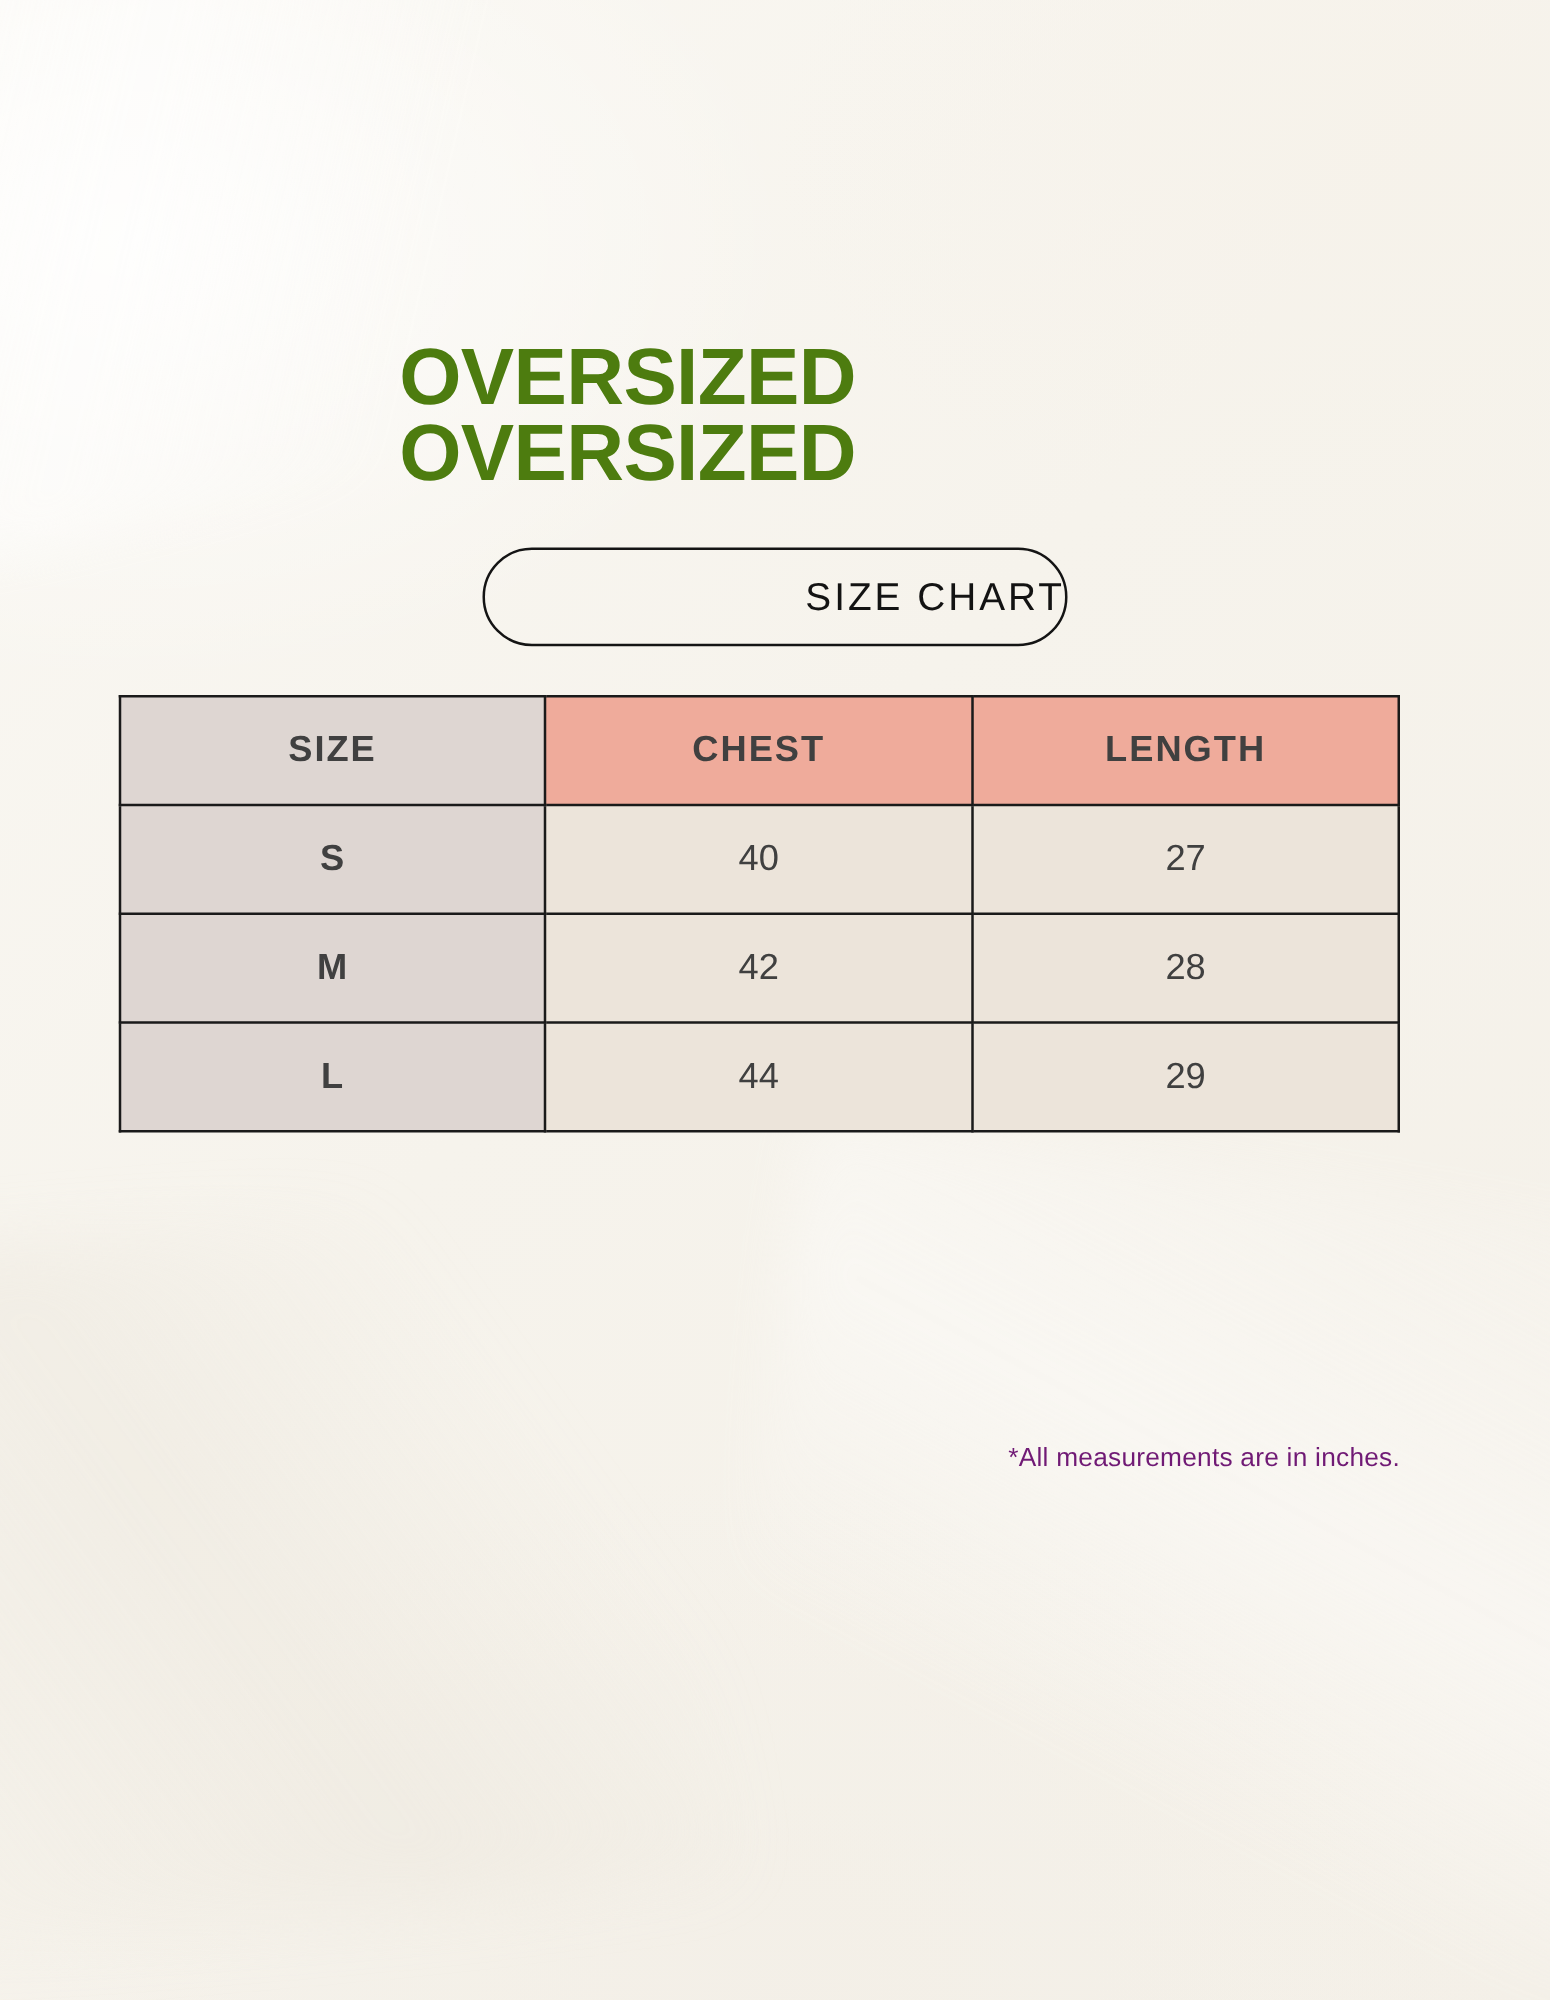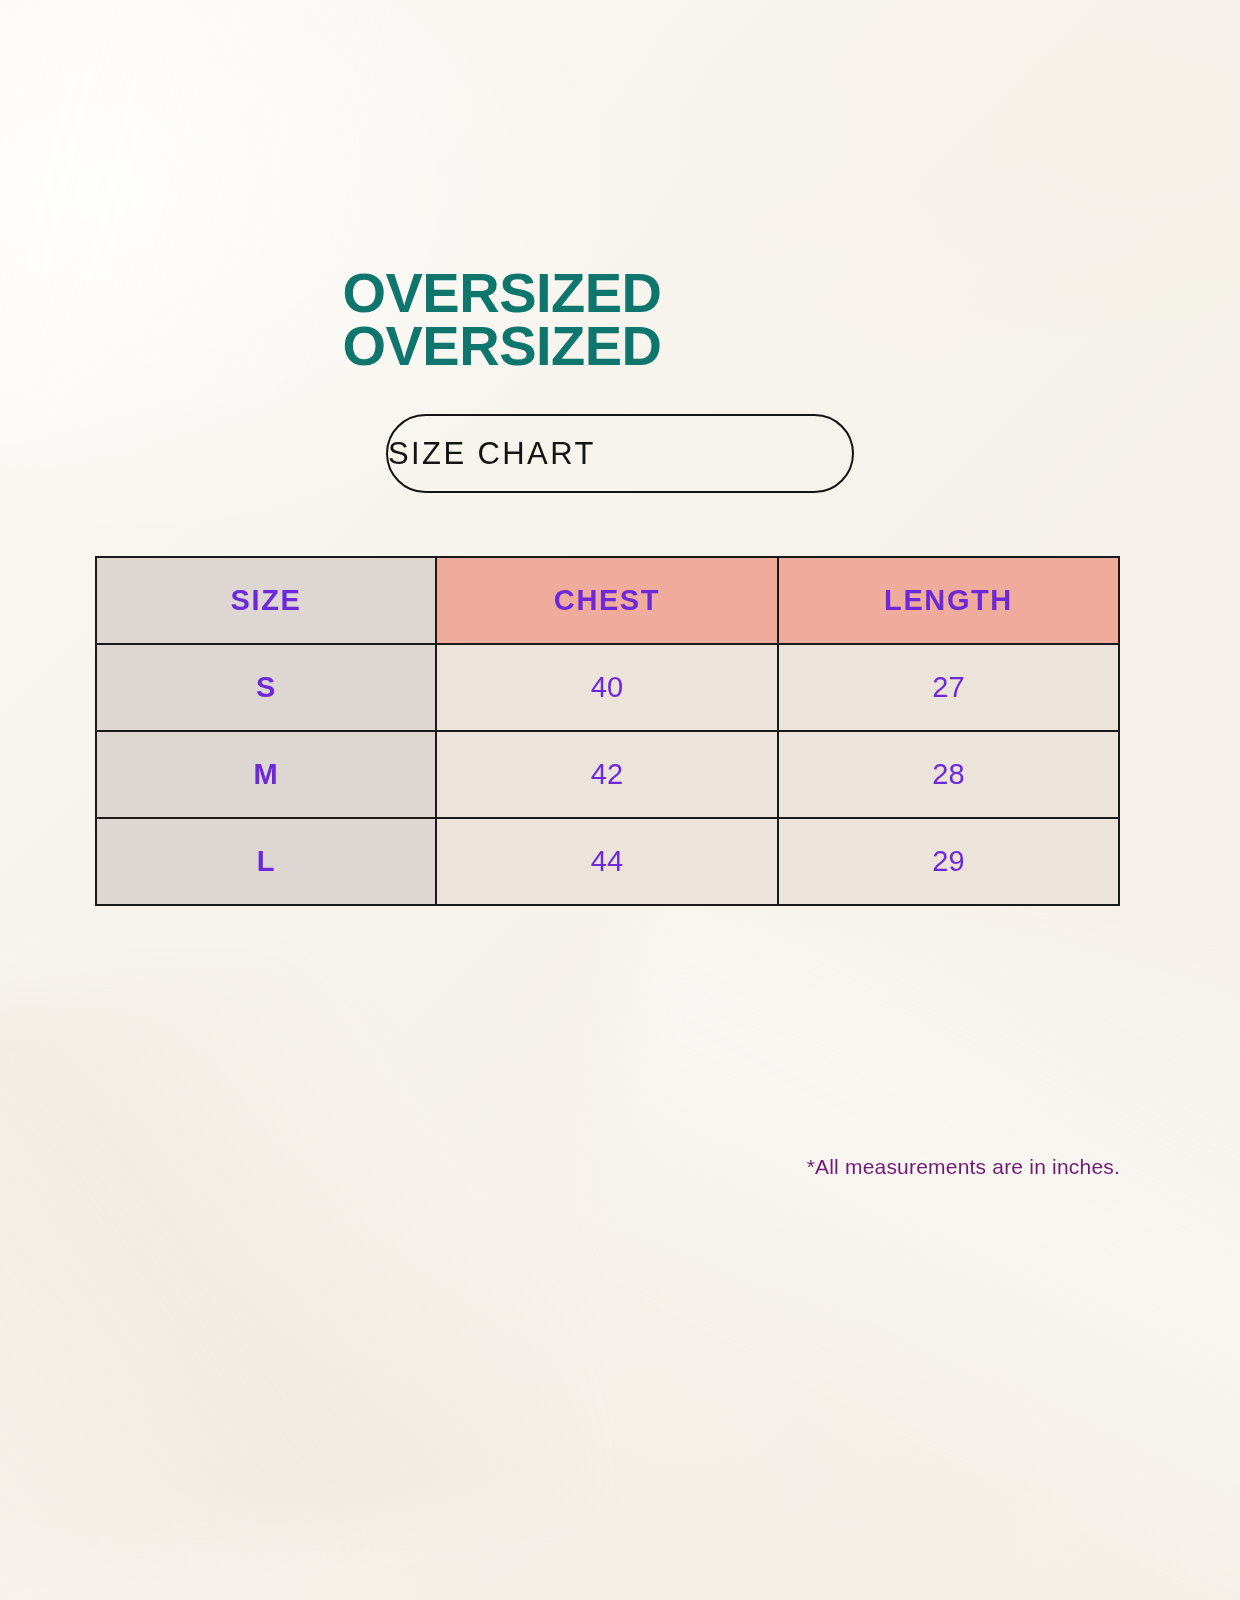--- a/index.html
+++ b/index.html
@@ -57,40 +57,40 @@
     width: 1240px;
     height: 1600px;
   }
 
   .title {
     position: absolute;
     top: 228px;
     left: 0;
     width: 1004px;
     text-align: center;
-    font-size: 56px;
+    font-size: 64px;
     line-height: 0.95;
     font-weight: 700;
     letter-spacing: -0.5px;
-    color: #0f766e;
+    color: #4d7c0f;
     white-space: pre-line;
   }
 
   .pill {
     position: absolute;
-    top: 414px;
+    top: 438px;
     left: 50%;
     transform: translateX(-50%);
     width: 464px;
     height: 75px;
     border: 2.5px solid #141414;
     border-radius: 40px;
     display: flex;
     align-items: center;
-    justify-content: flex-start;
+    justify-content: flex-end;
     background: transparent;
   }
   .pill-label {
     font-size: 31px;
     font-weight: 500;
     letter-spacing: 2.4px;
     color: #131313;
   }
 
   .table-wrap {
@@ -104,21 +104,21 @@
     width: 1025px;
     table-layout: fixed;
   }
   table.size-table th,
   table.size-table td {
     border: 2px solid #1a1a1a;
     text-align: center;
     padding: 0;
     height: 85px;
     font-size: 29px;
-    color: #6d28d9;
+    color: #404040;
   }
   table.size-table col.c-size { width: 340px; }
   table.size-table col.c-chest { width: 342px; }
   table.size-table col.c-length { width: 341px; }
 
   thead th {
     height: 86px;
     font-weight: 700;
     letter-spacing: 1.6px;
     font-size: 27px;

